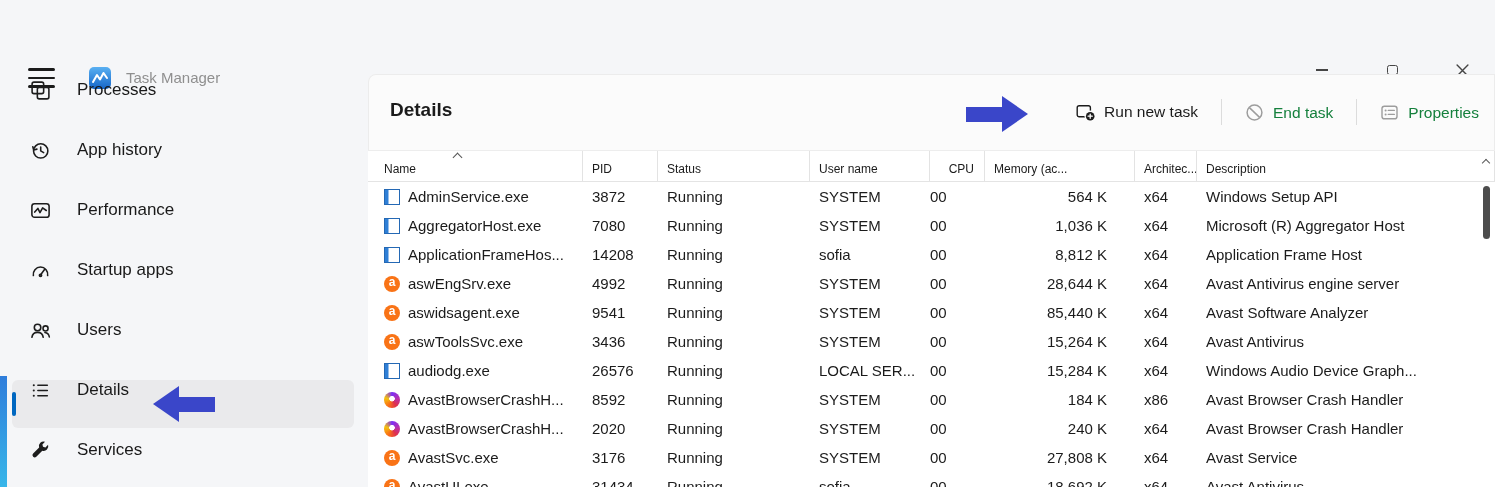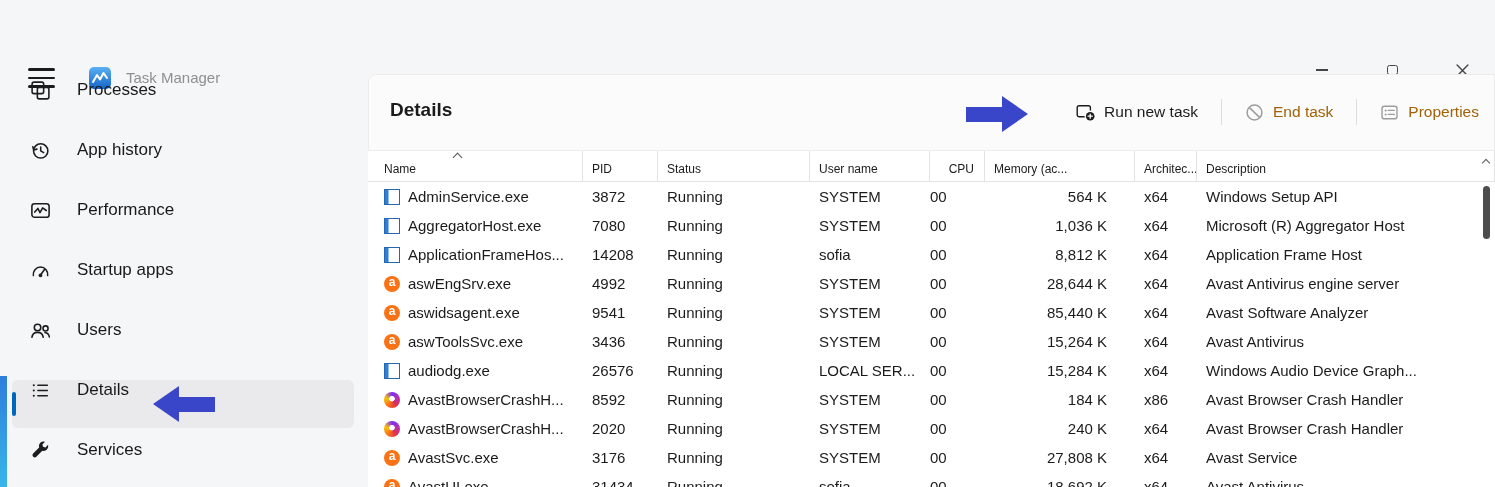--- a/index.html
+++ b/index.html
@@ -50,21 +50,21 @@
     background: #fbfbfb; border-top-left-radius: 8px;
     box-shadow: 0 0 0 1px #ececec inset; overflow: hidden;
   }
   .card-header { position: relative; height: 76px; }
   .page-title { position: absolute; left: 22px; top: 25px; font-size: 19px; font-weight: bold; }
   .toolbar { position: absolute; right: 14px; top: 0; height: 76px; display: flex; align-items: center; font-size: 15.5px; }
   .tb-btn { display: flex; align-items: center; gap: 9px; background: none; border: none;
             font: inherit; cursor: pointer; padding: 8px 2px; }
   .tb-btn .tb-ic { display: inline-flex; width: 19px; height: 19px; }
   .tb-btn.enabled { color: #1b1b1b; }
-  .tb-btn.disabled { color: #a16207; cursor: default; }
+  .tb-btn.disabled { color: #15803d; cursor: default; align-items: flex-end; }
   .tb-sep { width: 1px; height: 26px; background: #dcdcdc; margin: 0 21px; }
   
   .table-area { position: absolute; left: 0; top: 76px; right: 0; bottom: 0; background: #ffffff; }
   .thead, .trow {
     display: grid;
     grid-template-columns: 215px 75px 152px 120px 55px 150px 62px 1fr;
     align-items: center;
   }
   .thead { height: 32px; border-top: 1px solid #ededed; border-bottom: 1px solid #e4e4e4;
            font-size: 12px; }

